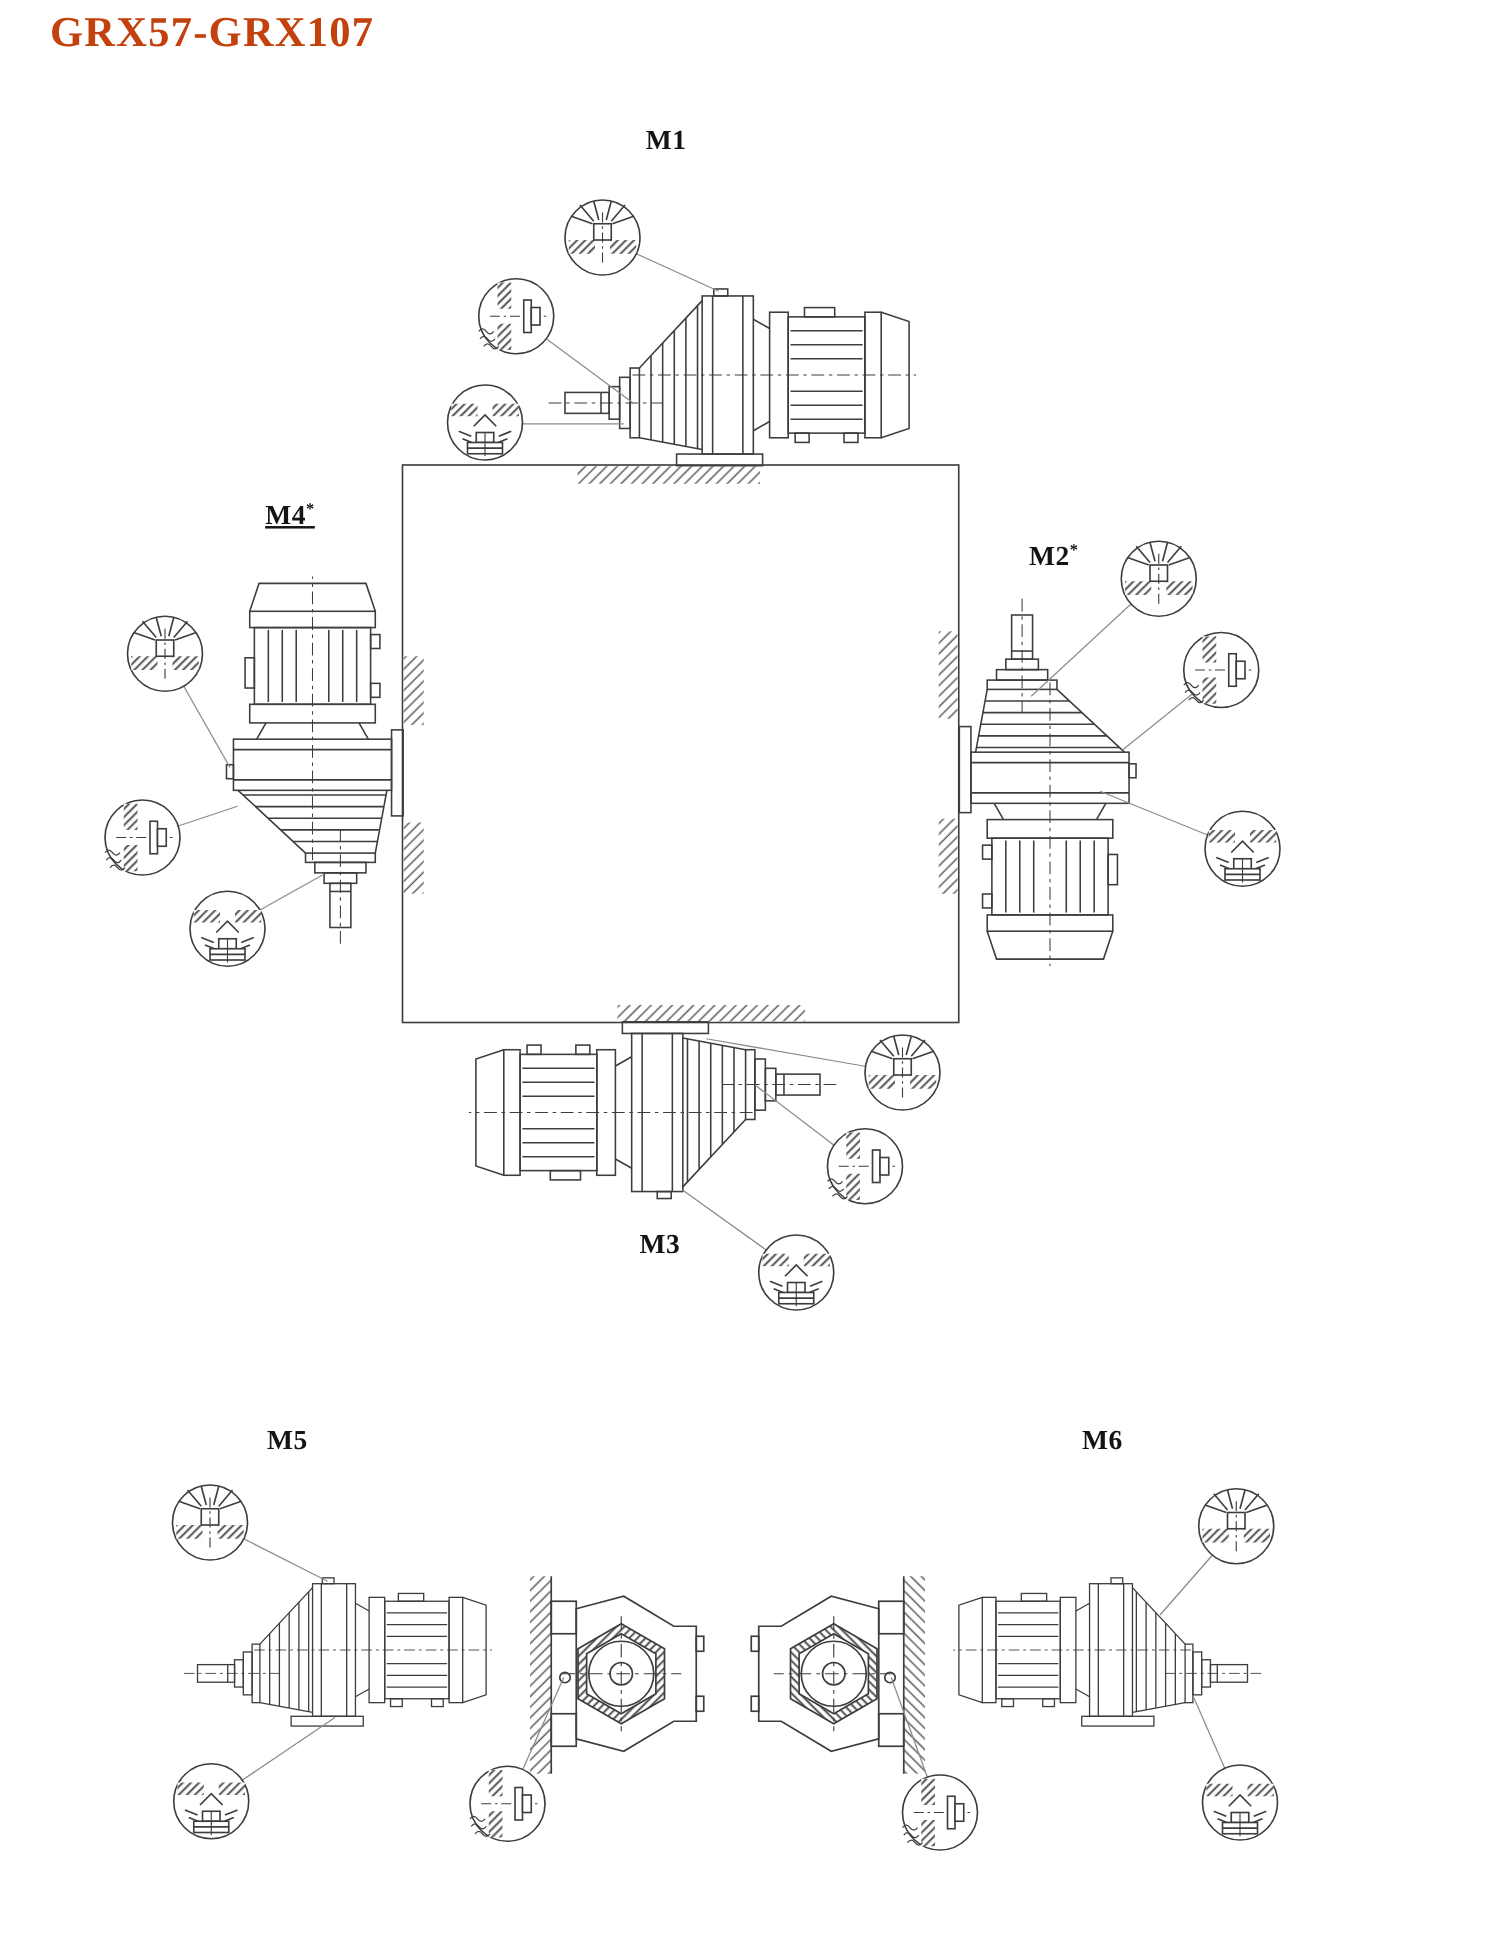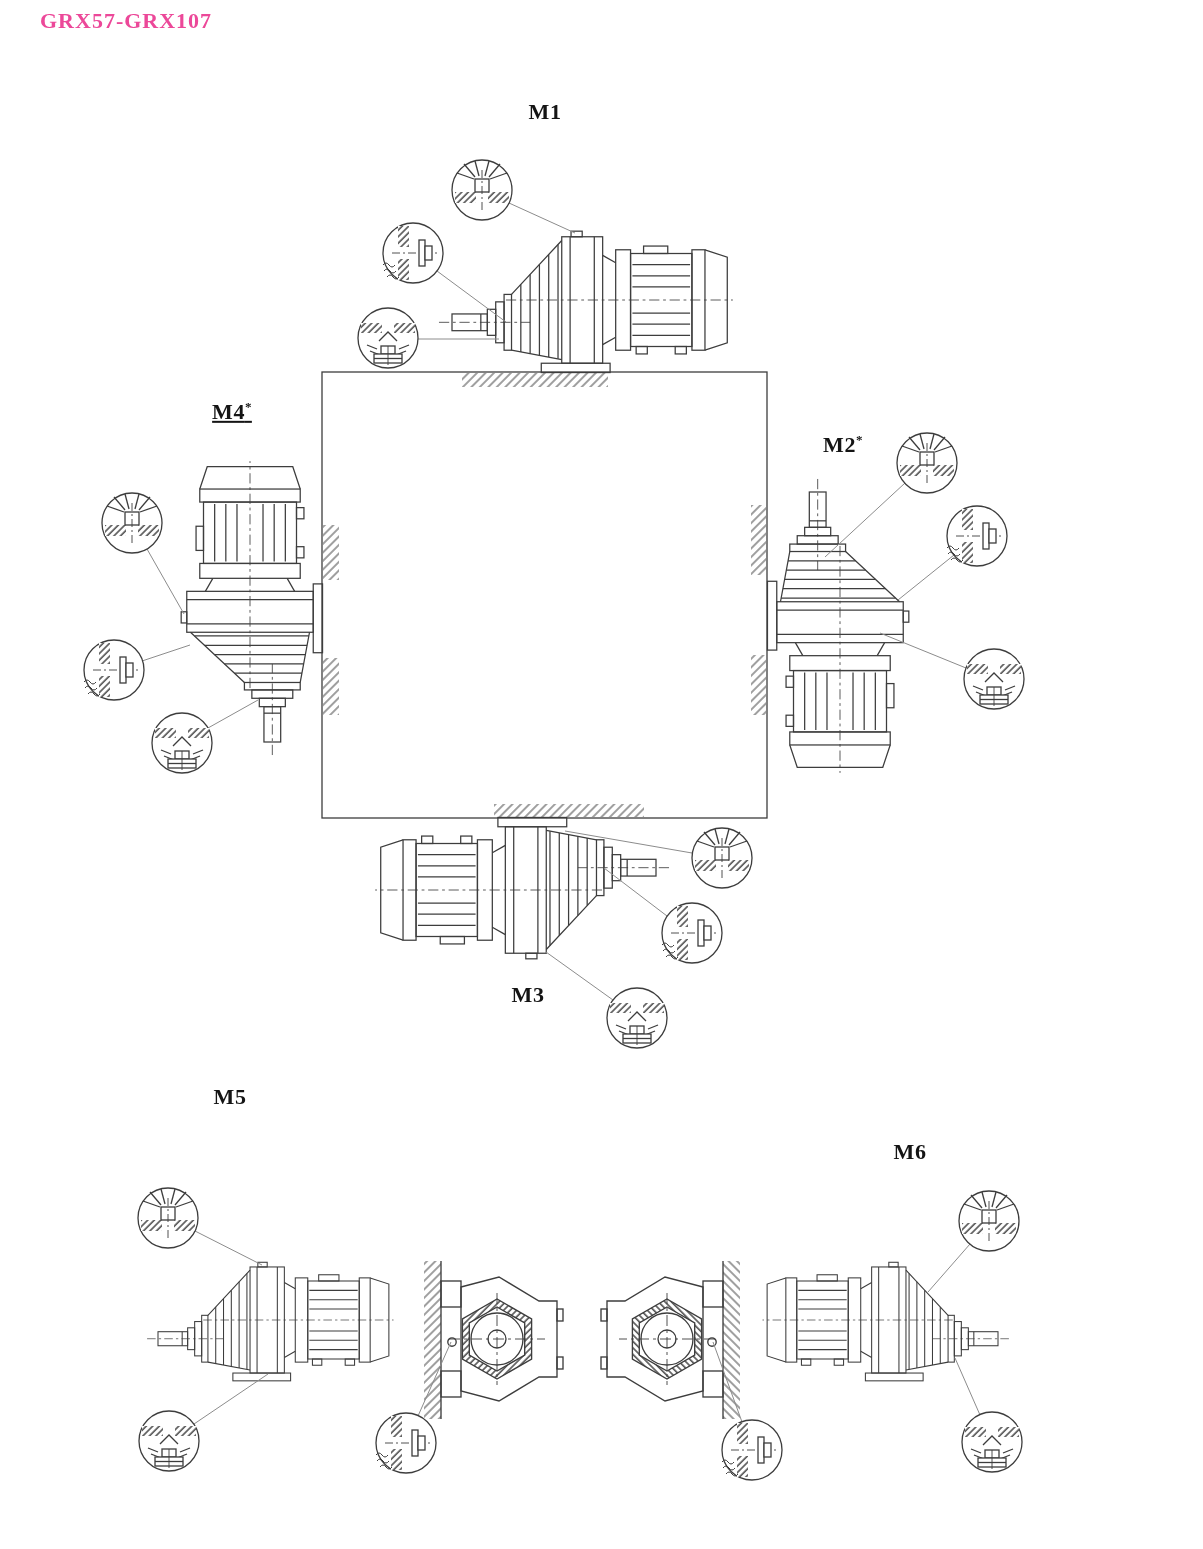--- a/index.html
+++ b/index.html
@@ -3,43 +3,43 @@
 <meta charset="utf-8">
 <style>
   html,body { margin:0; padding:0; background:#ffffff; }
   .page {
     position:relative; width:1203px; height:1549px; background:#ffffff;
     font-family:"Liberation Serif", serif; overflow:hidden;
   }
   .page svg.diagram { position:absolute; left:0; top:0; }
   .doc-title {
     position:absolute; left:40px; top:8px;
-    font-size:22px; font-weight:bold; color:#ec4899; letter-spacing:1px;
+    font-size:34px; font-weight:bold; color:#c2410c; letter-spacing:1px;
     white-space:nowrap;
   }
   .pos-label {
     position:absolute; transform:translate(-50%,-50%);
     font-size:22px; font-weight:bold; color:#141414; letter-spacing:0.5px;
     white-space:nowrap;
   }
   .pos-label sup { font-size:13px; }
 </style>
 </head>
 <body>
 
 <div class="page">
 
   <div class="doc-title">GRX57-GRX107</div>
 
-  <div class="pos-label" style="left:545px; top:112px;"><span>M1</span><sup></sup></div>
+  <div class="pos-label" style="left:533px; top:112px;"><span>M1</span><sup></sup></div>
   <div class="pos-label" style="left:843px; top:445px;"><span>M2</span><sup>*</sup></div>
   <div class="pos-label" style="left:528px; top:995px;"><span>M3</span><sup></sup></div>
   <div class="pos-label" style="left:232px; top:412px;text-decoration:underline;"><span>M4</span><sup>*</sup></div>
-  <div class="pos-label" style="left:230px; top:1097px;"><span>M5</span><sup></sup></div>
-  <div class="pos-label" style="left:882px; top:1152px;margin-left:28px;"><span>M6</span><sup></sup></div>
+  <div class="pos-label" style="left:230px; top:1152px;"><span>M5</span><sup></sup></div>
+  <div class="pos-label" style="left:882px; top:1152px;"><span>M6</span><sup></sup></div>
 
   <svg class="diagram" width="1203" height="1549" viewBox="0 0 1203 1549">
     <defs>
       <pattern id="ph" width="6" height="6" patternUnits="userSpaceOnUse" patternTransform="rotate(45)">
         <rect width="6" height="6" fill="#ffffff"></rect>
         <line x1="1" y1="0" x2="1" y2="6" stroke="#5f5f5f" stroke-width="1.2"></line>
       </pattern>
       <pattern id="ph2" width="4.6" height="4.6" patternUnits="userSpaceOnUse" patternTransform="rotate(45)">
         <rect width="4.6" height="4.6" fill="#ffffff"></rect>
         <line x1="1" y1="0" x2="1" y2="4.6" stroke="#474747" stroke-width="1.5"></line>

